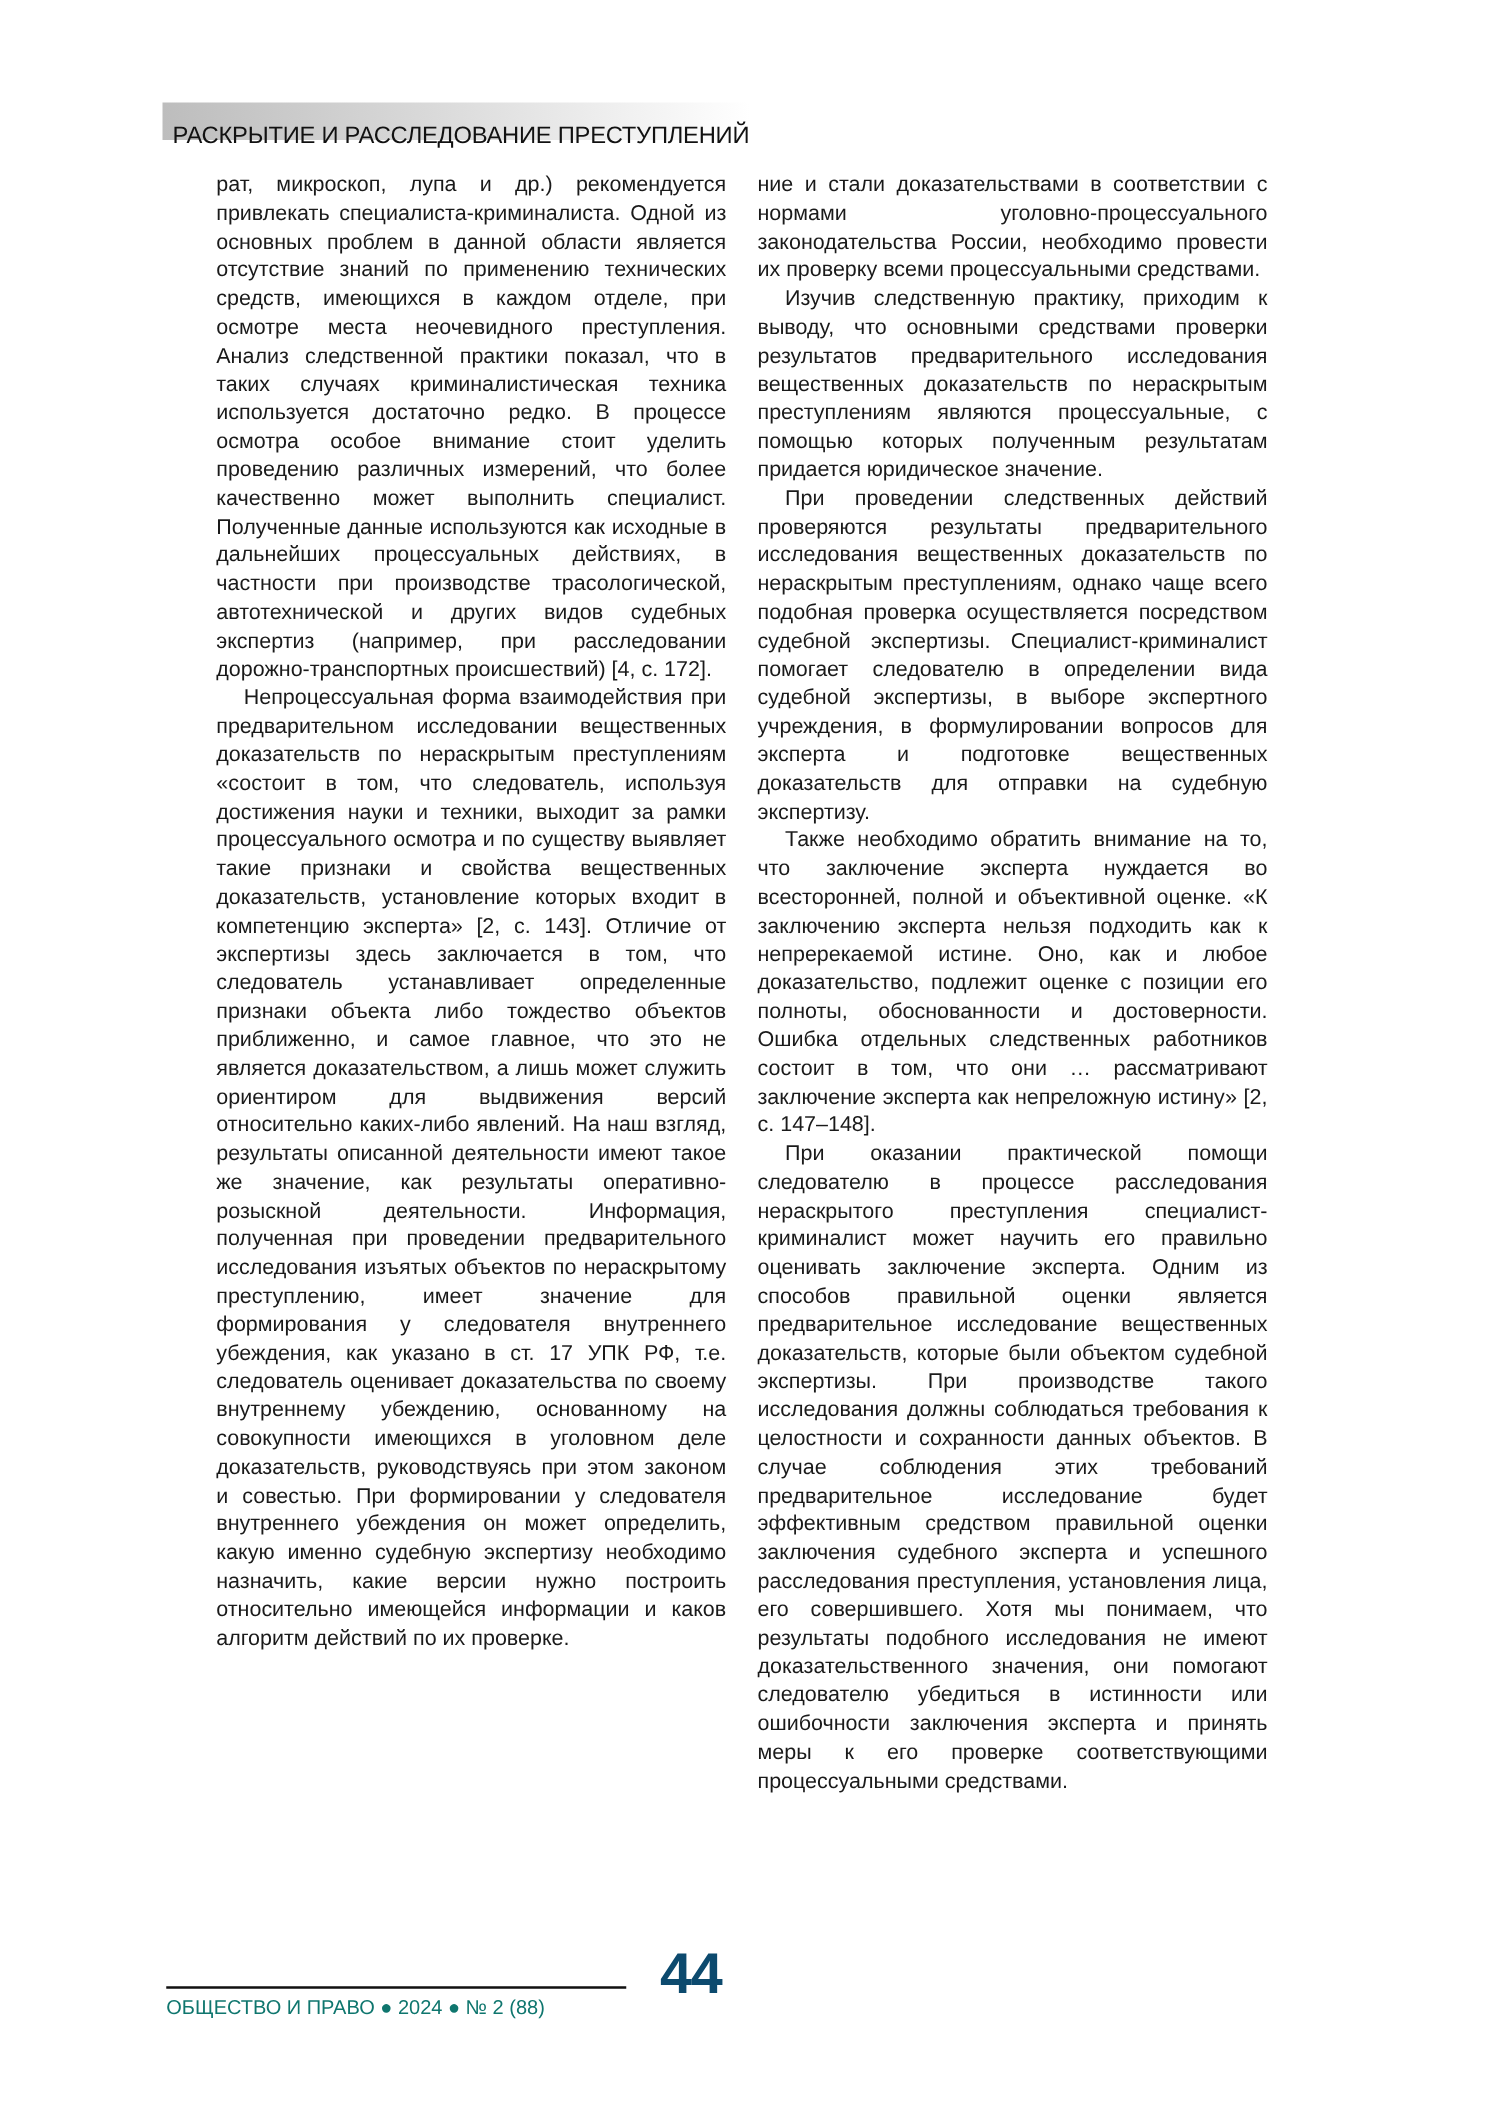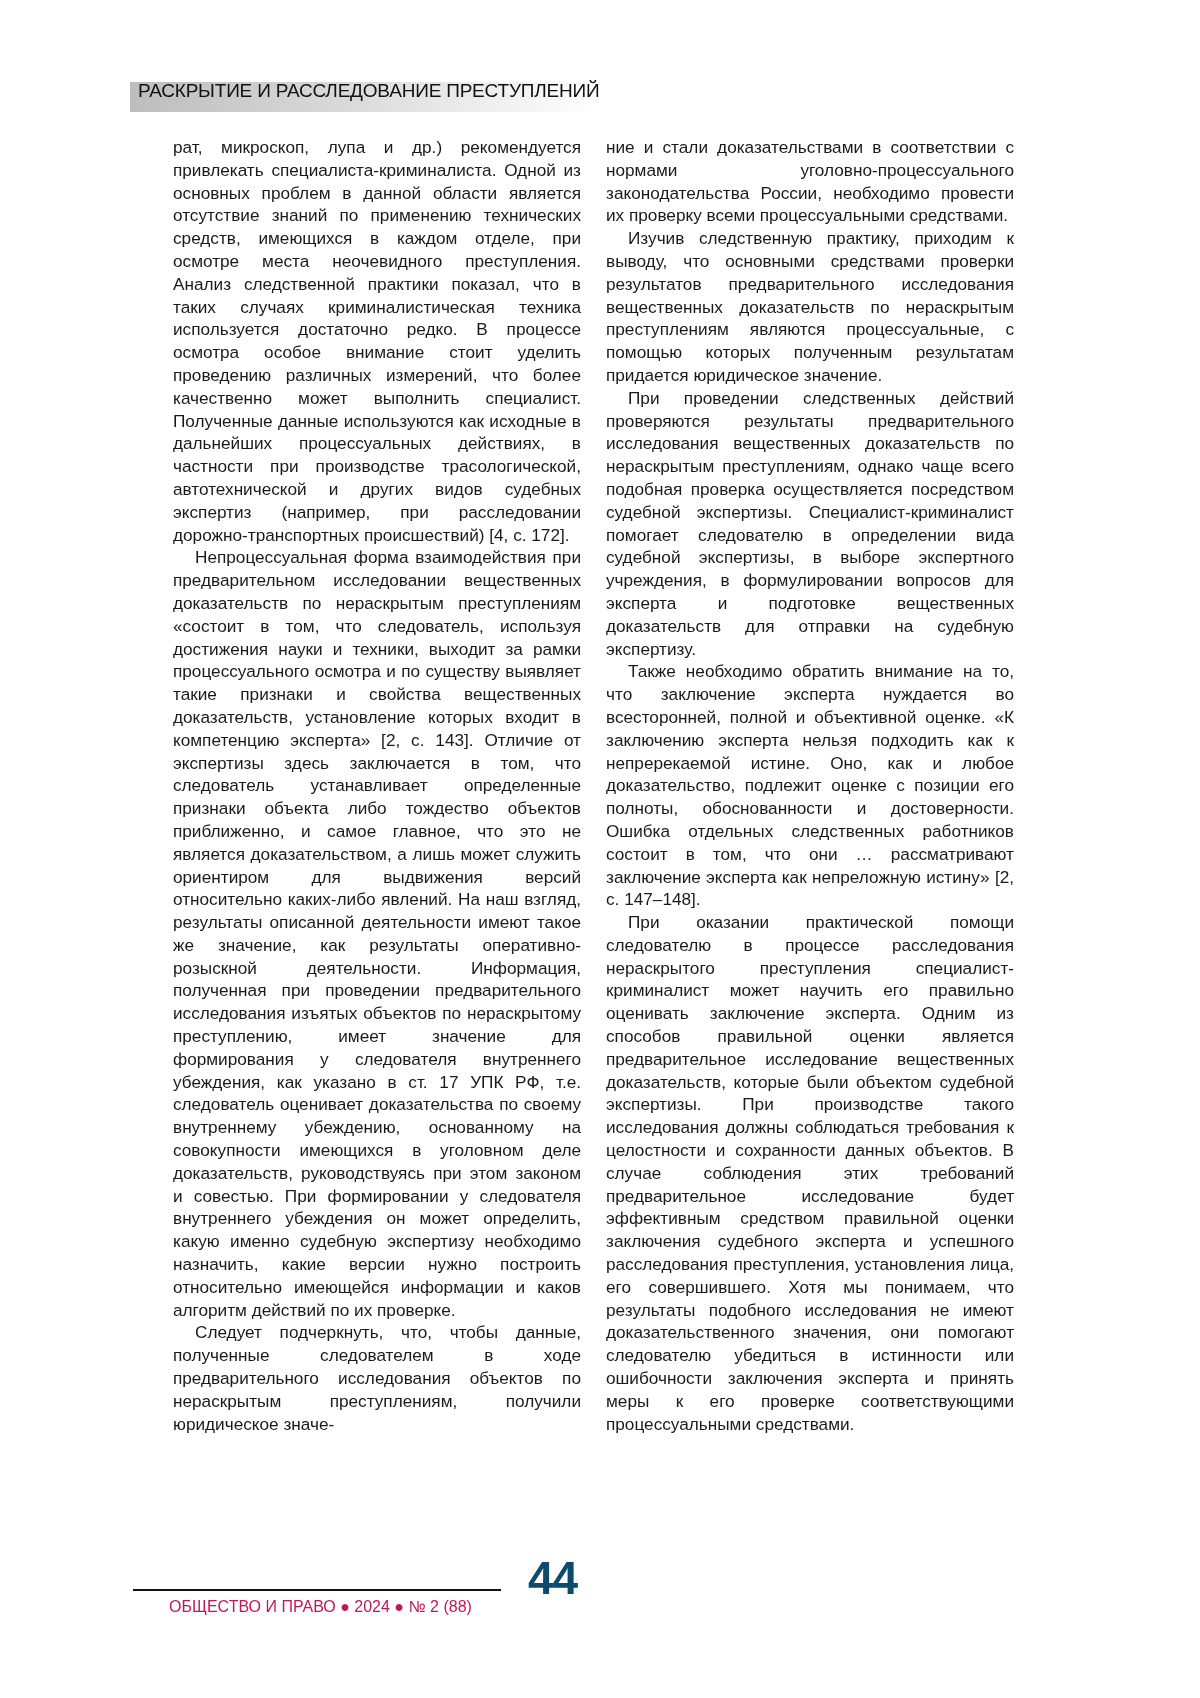--- a/index.html
+++ b/index.html
@@ -2,45 +2,44 @@
 <html><head>
 <meta charset="utf-8">
 <style>
   html, body { margin: 0; padding: 0; background: #ffffff; }
   body { width: 1200px; height: 1698px; position: relative; overflow: hidden; font-family: "Liberation Sans", sans-serif; color: #1a1a1a; }
   .header-band {
     position: absolute; left: 130px; top: 82px; width: 470px; height: 30px;
     background: linear-gradient(to right, #bdbdbd 0%, #d9d9d9 45%, #ffffff 100%);
   }
   .header-title {
-    position: absolute; left: 138px; top: 80px; font-size: 19px; letter-spacing: -0.2px; color: #111;
+    position: absolute; left: 138px; top: 98px; font-size: 19px; letter-spacing: -0.2px; color: #111;
     white-space: nowrap;
   }
   .col {
     position: absolute; top: 136px; width: 408px; font-size: 17.2px; line-height: 22.8px;
     text-align: justify; hyphens: manual; margin-left: 40px;
   }
   .col-left { left: 133px; }
   .col-right { left: 566px; }
   .col p { margin: 0; text-indent: 0; }
   .col p.indent { text-indent: 22px; }
   .footer-rule { position: absolute; left: 133px; top: 1589px; width: 368px; height: 2px; background: #111; }
-  .footer-text { position: absolute; left: 133px; top: 1598px; font-size: 16px; color: #be185d; white-space: nowrap; margin-left: 36px; }
+  .footer-text { position: absolute; left: 133px; top: 1598px; font-size: 16px; color: #0f766e; white-space: nowrap; }
   .page-number { position: absolute; left: 528px; top: 1551px; font-size: 46px; font-weight: bold; color: #0c4a6e; letter-spacing: -1px; }
 </style>
 </head>
 <body>
 
 <div class="header-band"></div>
 <div class="header-title">РАСКРЫТИЕ И РАССЛЕДОВАНИЕ ПРЕСТУПЛЕНИЙ</div>
 
 <div class="col col-left">
   <p>рат, микроскоп, лупа и др.) рекомендуется привлекать специалиста-криминалиста. Одной из основных проблем в данной области является отсутствие знаний по применению технических средств, имеющихся в каждом отделе, при осмотре места неочевидного преступления. Анализ следственной практики показал, что в таких случаях криминалистическая техника используется достаточно редко. В процессе осмотра особое внимание стоит уделить проведению различных измерений, что более качественно может выполнить специалист. Полученные данные используются как исходные в дальнейших процессуальных действиях, в частности при производстве трасологической, автотехнической и других видов судебных экспертиз (например, при расследовании дорожно-транспортных происшествий) [4, с. 172].</p>
   <p class="indent">Непроцессуальная форма взаимодействия при предварительном исследовании вещественных доказательств по нераскрытым преступлениям «состоит в том, что следователь, используя достижения науки и техники, выходит за рамки процессуального осмотра и по существу выявляет такие признаки и свойства вещественных доказательств, установление которых входит в компетенцию эксперта» [2, с. 143]. Отличие от экспертизы здесь заключается в том, что следователь устанавливает определенные признаки объекта либо тождество объектов приближенно, и самое главное, что это не является доказательством, а лишь может служить ориентиром для выдвижения версий относительно каких-либо явлений. На наш взгляд, результаты описанной деятельности имеют такое же значение, как результаты оперативно-розыскной деятельности. Информация, полученная при проведении предварительного исследования изъятых объектов по нераскрытому преступлению, имеет значение для формирования у следователя внутреннего убеждения, как указано в ст. 17 УПК РФ, т.е. следователь оценивает доказательства по своему внутреннему убеждению, основанному на совокупности имеющихся в уголовном деле доказательств, руководствуясь при этом законом и совестью. При формировании у следователя внутреннего убеждения он может определить, какую именно судебную экспертизу необходимо назначить, какие версии нужно построить относительно имеющейся информации и каков алгоритм действий по их проверке.</p>
-  <p class="indent">Следует подчеркнуть, что, чтобы данные, полученные следователем в ходе предварительного исследования объектов по нераскрытым преступлениям, получили юридическое значе-</p>
 </div>
 
 <div class="col col-right">
   <p>ние и стали доказательствами в соответствии с нормами уголовно-процессуального законодательства России, необходимо провести их проверку всеми процессуальными средствами.</p>
   <p class="indent">Изучив следственную практику, приходим к выводу, что основными средствами проверки результатов предварительного исследования вещественных доказательств по нераскрытым преступлениям являются процессуальные, с помощью которых полученным результатам придается юридическое значение.</p>
   <p class="indent">При проведении следственных действий проверяются результаты предварительного исследования вещественных доказательств по нераскрытым преступлениям, однако чаще всего подобная проверка осуществляется посредством судебной экспертизы. Специалист-криминалист помогает следователю в определении вида судебной экспертизы, в выборе экспертного учреждения, в формулировании вопросов для эксперта и подготовке вещественных доказательств для отправки на судебную экспертизу.</p>
   <p class="indent">Также необходимо обратить внимание на то, что заключение эксперта нуждается во всесторонней, полной и объективной оценке. «К заключению эксперта нельзя подходить как к непререкаемой истине. Оно, как и любое доказательство, подлежит оценке с позиции его полноты, обоснованности и достоверности. Ошибка отдельных следственных работников состоит в том, что они … рассматривают заключение эксперта как непреложную истину» [2, с. 147–148].</p>
   <p class="indent">При оказании практической помощи следователю в процессе расследования нераскрытого преступления специалист-криминалист может научить его правильно оценивать заключение эксперта. Одним из способов правильной оценки является предварительное исследование вещественных доказательств, которые были объектом судебной экспертизы. При производстве такого исследования должны соблюдаться требования к целостности и сохранности данных объектов. В случае соблюдения этих требований предварительное исследование будет эффективным средством правильной оценки заключения судебного эксперта и успешного расследования преступления, установления лица, его совершившего. Хотя мы понимаем, что результаты подобного исследования не имеют доказательственного значения, они помогают следователю убедиться в истинности или ошибочности заключения эксперта и принять меры к его проверке соответствующими процессуальными средствами.</p>
 </div>
 

